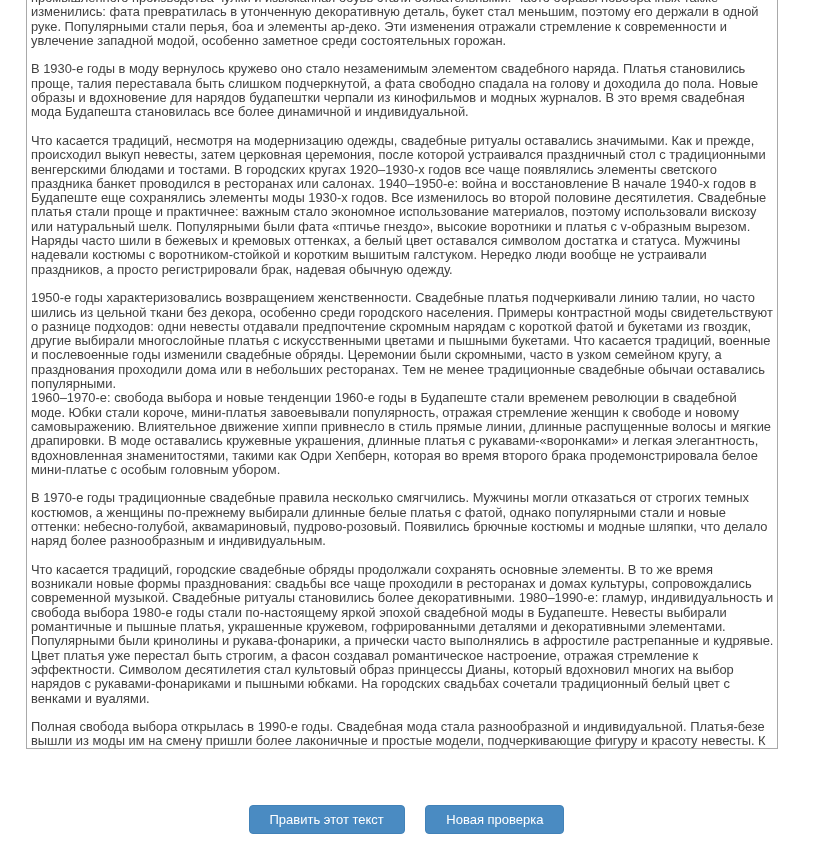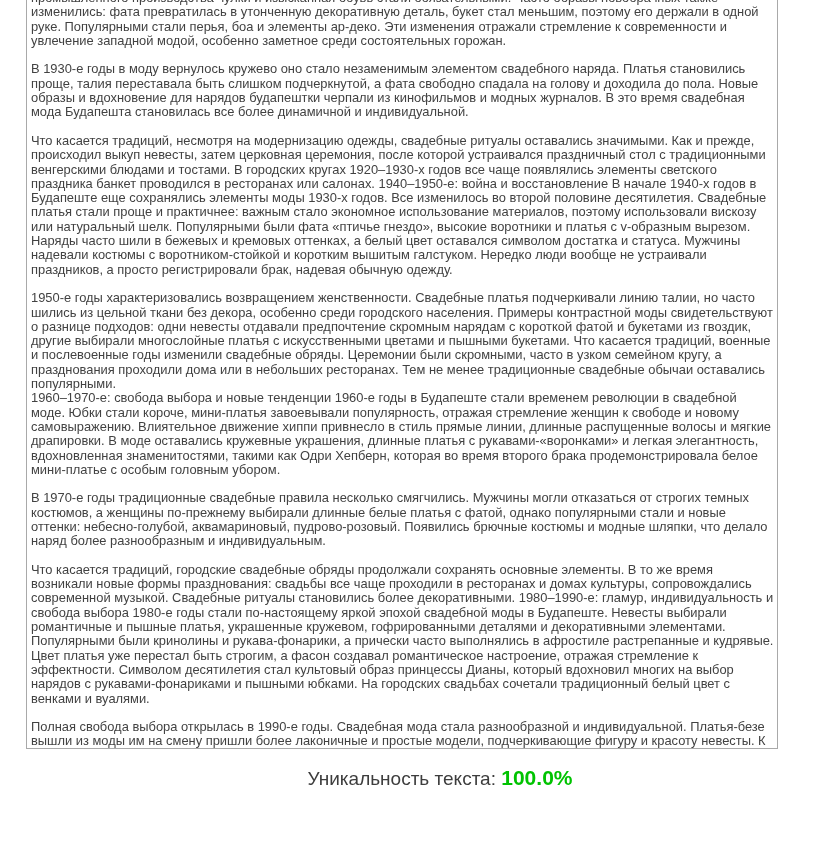--- a/index.html
+++ b/index.html
@@ -92,19 +92,19 @@
   <p class="para gap">промышленного производства чулки и изысканная обувь стали обязательными. Часто образы новобрачных также изменились: фата превратилась в утонченную декоративную деталь, букет стал меньшим, поэтому его держали в одной руке. Популярными стали перья, боа и элементы ар-деко. Эти изменения отражали стремление к современности и увлечение западной модой, особенно заметное среди состоятельных горожан.</p>
       <p class="para gap">В 1930-е годы в моду вернулось кружево оно стало незаменимым элементом свадебного наряда. Платья становились проще, талия переставала быть слишком подчеркнутой, а фата свободно спадала на голову и доходила до пола. Новые образы и вдохновение для нарядов будапештки черпали из кинофильмов и модных журналов. В это время свадебная мода Будапешта становилась все более динамичной и индивидуальной.</p>
       <p class="para gap">Что касается традиций, несмотря на модернизацию одежды, свадебные ритуалы оставались значимыми. Как и прежде, происходил выкуп невесты, затем церковная церемония, после которой устраивался праздничный стол с традиционными венгерскими блюдами и тостами. В городских кругах 1920–1930-х годов все чаще появлялись элементы светского праздника банкет проводился в ресторанах или салонах. 1940–1950-е: война и восстановление В начале 1940-х годов в Будапеште еще сохранялись элементы моды 1930-х годов. Все изменилось во второй половине десятилетия. Свадебные платья стали проще и практичнее: важным стало экономное использование материалов, поэтому использовали вискозу или натуральный шелк. Популярными были фата «птичье гнездо», высокие воротники и платья с v-образным вырезом. Наряды часто шили в бежевых и кремовых оттенках, а белый цвет оставался символом достатка и статуса. Мужчины надевали костюмы с воротником-стойкой и коротким вышитым галстуком. Нередко люди вообще не устраивали праздников, а просто регистрировали брак, надевая обычную одежду.</p>
       <p class="para">1950-е годы характеризовались возвращением женственности. Свадебные платья подчеркивали линию талии, но часто шились из цельной ткани без декора, особенно среди городского населения. Примеры контрастной моды свидетельствуют о разнице подходов: одни невесты отдавали предпочтение скромным нарядам с короткой фатой и букетами из гвоздик, другие выбирали многослойные платья с искусственными цветами и пышными букетами. Что касается традиций, военные и послевоенные годы изменили свадебные обряды. Церемонии были скромными, часто в узком семейном кругу, а празднования проходили дома или в небольших ресторанах. Тем не менее традиционные свадебные обычаи оставались популярными.</p>
       <p class="para gap">1960–1970-е: свобода выбора и новые тенденции 1960-е годы в Будапеште стали временем революции в свадебной моде. Юбки стали короче, мини-платья завоевывали популярность, отражая стремление женщин к свободе и новому самовыражению. Влиятельное движение хиппи привнесло в стиль прямые линии, длинные распущенные волосы и мягкие драпировки. В моде оставались кружевные украшения, длинные платья с рукавами-«воронками» и легкая элегантность, вдохновленная знаменитостями, такими как Одри Хепберн, которая во время второго брака продемонстрировала белое мини-платье с особым головным убором.</p>
       <p class="para gap">В 1970-е годы традиционные свадебные правила несколько смягчились. Мужчины могли отказаться от строгих темных костюмов, а женщины по-прежнему выбирали длинные белые платья с фатой, однако популярными стали и новые оттенки: небесно-голубой, аквамариновый, пудрово-розовый. Появились брючные костюмы и модные шляпки, что делало наряд более разнообразным и индивидуальным.</p>
       <p class="para gap">Что касается традиций, городские свадебные обряды продолжали сохранять основные элементы. В то же время возникали новые формы празднования: свадьбы все чаще проходили в ресторанах и домах культуры, сопровождались современной музыкой. Свадебные ритуалы становились более декоративными. 1980–1990-е: гламур, индивидуальность и свобода выбора 1980-е годы стали по-настоящему яркой эпохой свадебной моды в Будапеште. Невесты выбирали романтичные и пышные платья, украшенные кружевом, гофрированными деталями и декоративными элементами. Популярными были кринолины и рукава-фонарики, а прически часто выполнялись в афростиле растрепанные и кудрявые. Цвет платья уже перестал быть строгим, а фасон создавал романтическое настроение, отражая стремление к эффектности. Символом десятилетия стал культовый образ принцессы Дианы, который вдохновил многих на выбор нарядов с рукавами-фонариками и пышными юбками. На городских свадьбах сочетали традиционный белый цвет с венками и вуалями.</p>
       <p class="para gap">Полная свобода выбора открылась в 1990-е годы. Свадебная мода стала разнообразной и индивидуальной. Платья-безе вышли из моды им на смену пришли более лаконичные и простые модели, подчеркивающие фигуру и красоту невесты. К середине десятилетия снова вернулись широкие плечи, кружево, вышивка, украшения и жемчуг, что отражало сочетание традиций и современных тенденций.</p>
     </div>
 
-  <div class="uniq-line">
-    <span>Уникальность текста:</span>
-    <span class="uniq-value">100.0%</span>
+
+  <div class="btn-row">
+    <button class="btn">Править этот текст</button>
+    <button class="btn">Новая проверка</button>
   </div>
-
 
 </div>
 
 </body></html>

